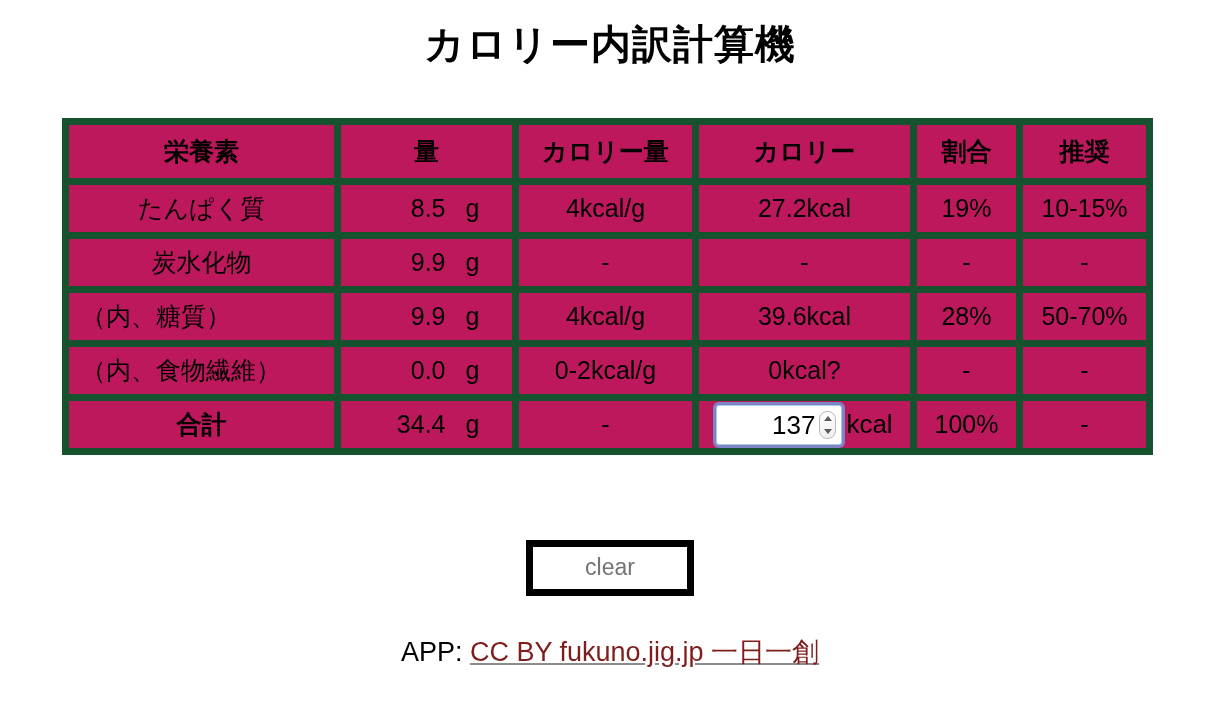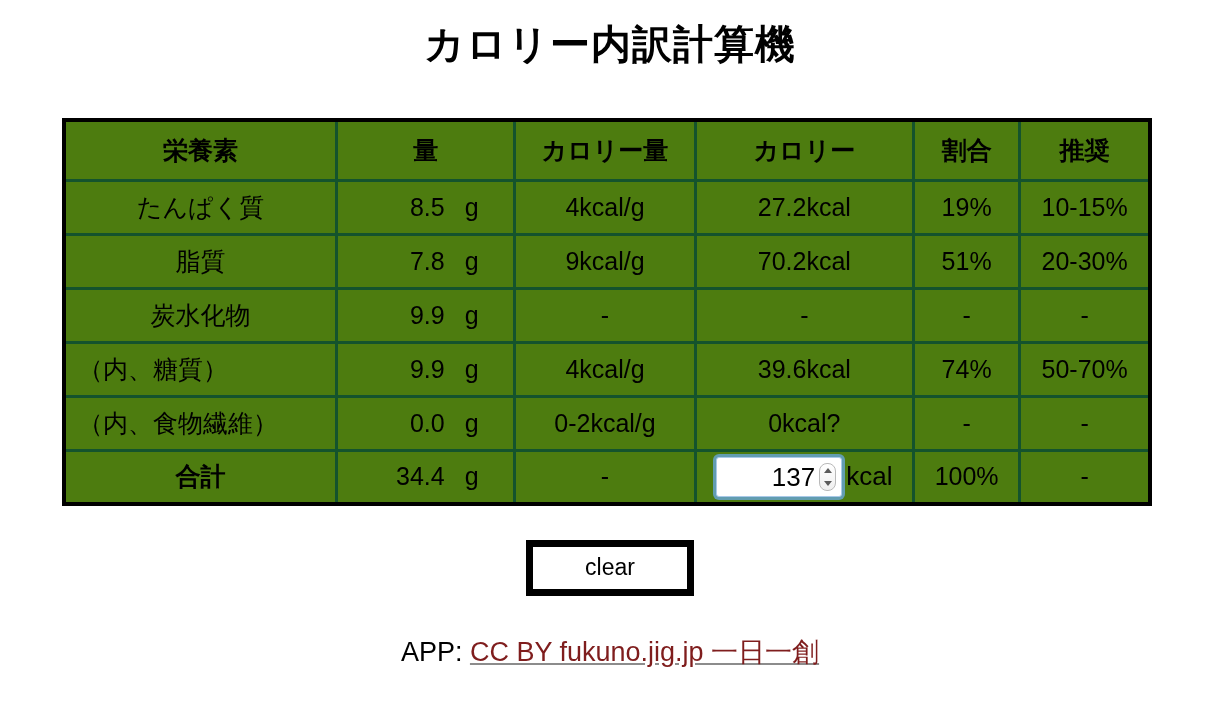--- a/index.html
+++ b/index.html
@@ -41,29 +41,29 @@
     width: 1090px;
   }
   table.calc {
     border-collapse: collapse;
     width: 1090px;
     table-layout: fixed;
     background: #ffffff;
     border: 4px solid #000000;
   }
   table.calc td, table.calc th {
-    border: 3px solid #14532d;
+    border: 7px solid #14532d;
     height: 54px;
     padding: 0 10px;
     font-size: 25px;
     font-weight: normal;
     text-align: center;
     vertical-align: middle;
     box-sizing: border-box;
-    background: #4d7c0f;
+    background: #be185d;
     white-space: nowrap;
     overflow: hidden;
   }
   table.calc thead th {
     font-weight: bold;
     font-size: 25px;
     height: 60px;
   }
 
   
@@ -176,21 +176,21 @@
     position: absolute;
     left: 0;
     top: 540px;
     width: 1220px;
     text-align: center;
   }
   .clear-btn {
     display: inline-block;
     border: 7px solid #000000;
     background: #ffffff;
-    color: #000000;
+    color: #737373;
     font-family: "Liberation Sans", "DejaVu Sans", sans-serif;
     font-size: 23px;
     padding: 7px 52px;
     line-height: 1.2;
     cursor: pointer;
   }
 
   
   .footer {
     position: absolute;
@@ -243,32 +243,20 @@
             <span class="amount-inner">
               <span class="amount-val">8.5</span><span class="amount-unit">g</span>
             </span>
           </td>
           <td>4kcal/g</td>
           <td>27.2kcal</td>
           <td class="ratio-hi-red">19%</td>
           <td>10-15%</td>
         </tr>
 
-        <tr>
-          <td class="name-cell">脂質</td>
-          <td class="amount-cell">
-            <span class="amount-inner">
-              <span class="amount-val">7.8</span><span class="amount-unit">g</span>
-            </span>
-          </td>
-          <td>9kcal/g</td>
-          <td>70.2kcal</td>
-          <td class="ratio-hi-red">51%</td>
-          <td>20-30%</td>
-        </tr>
 
         <tr>
           <td class="name-cell">炭水化物</td>
           <td class="amount-cell">
             <span class="amount-inner">
               <span class="amount-val">9.9</span><span class="amount-unit">g</span>
             </span>
           </td>
           <td>-</td>
           <td>-</td>
@@ -278,21 +266,21 @@
 
         <tr>
           <td class="name-cell indent">（内、糖質）</td>
           <td class="amount-cell">
             <span class="amount-inner">
               <span class="amount-val">9.9</span><span class="amount-unit">g</span>
             </span>
           </td>
           <td>4kcal/g</td>
           <td>39.6kcal</td>
-          <td class="ratio-hi-blue">74%</td>
+          <td class="ratio-hi-blue">28%</td>
           <td>50-70%</td>
         </tr>
 
         <tr>
           <td class="name-cell indent">（内、食物繊維）</td>
           <td class="amount-cell">
             <span class="amount-inner">
               <span class="amount-val">0.0</span><span class="amount-unit">g</span>
             </span>
           </td>

